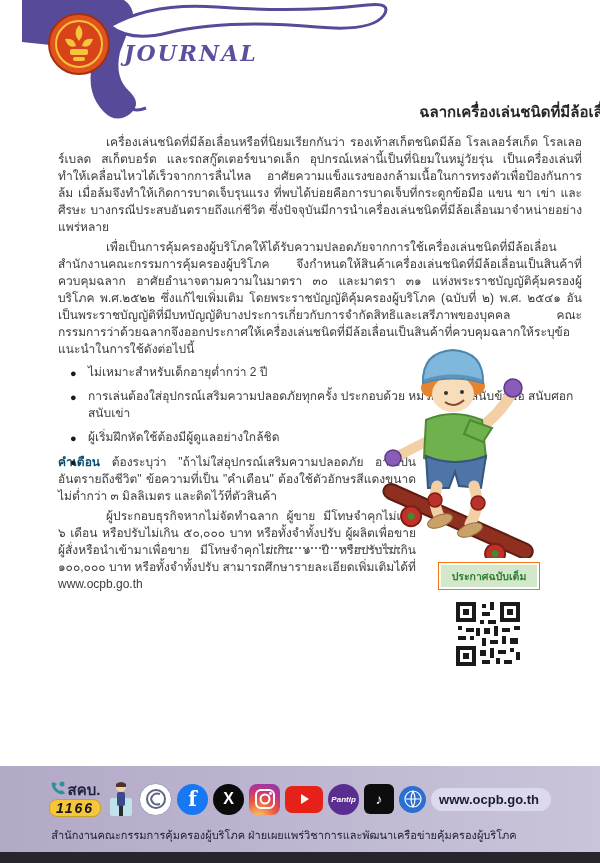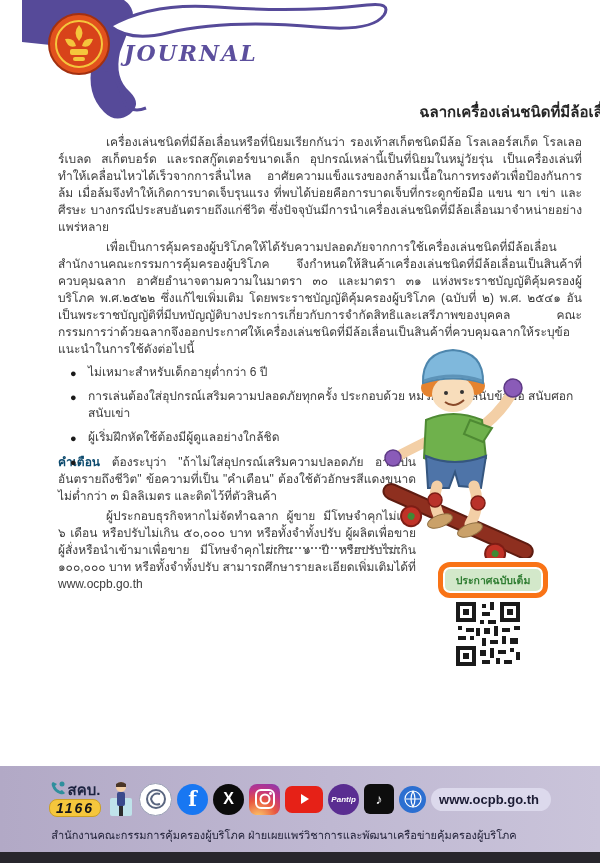--- a/index.html
+++ b/index.html
@@ -39,21 +39,21 @@
   }
   .bullets li.wrap2{max-width:505px;}
   .bold{font-weight:bold; color:#0c4a6e;font-family:Liberation Serif, serif;}
   
   .dotted-divider{
     position:absolute; left:268px; top:547px; width:132px; height:0;
     border-top:2px dotted #6d6d6d;
   }
   .full-btn{
     position:absolute; left:438px; top:562px; width:100px; height:26px;
-    background:#d3e8ca; border:5px solid #f97316; border-radius:12px;
+    background:#d3e8ca; border:1px solid #f97316; border-radius:0;
     display:flex; align-items:center; justify-content:center;
     font-size:10.5px; font-weight:bold; color:#2f7d32; cursor:pointer;
     box-shadow:0 0 0 2px #ffffff inset;
   }
   .qr{position:absolute; left:452px; top:598px;}
   .illustration{position:absolute; left:358px; top:336px;}
   
   .footer{
     position:absolute; left:0; bottom:0; width:600px; height:97px;
     background:linear-gradient(90deg,#b2a9c6 0%, #bfb8d2 55%, #cac4da 100%);
@@ -128,21 +128,21 @@
     <div class="brand">JOURNAL</div>
   </div>
 
   <div class="doc-title">ฉลากเครื่องเล่นชนิดที่มีล้อเลื่อน</div>
 
   <div class="content">
     <p class="para indent">เครื่องเล่นชนิดที่มีล้อเลื่อนหรือที่นิยมเรียกกันว่า รองเท้าสเก็ตชนิดมีล้อ โรลเลอร์สเก็ต โรลเลอร์เบลด สเก็ตบอร์ด และรถสกู๊ตเตอร์ขนาดเล็ก อุปกรณ์เหล่านี้เป็นที่นิยมในหมู่วัยรุ่น เป็นเครื่องเล่นที่ทำให้เคลื่อนไหวได้เร็วจากการลื่นไหล อาศัยความแข็งแรงของกล้ามเนื้อในการทรงตัวเพื่อป้องกันการล้ม เมื่อล้มจึงทำให้เกิดการบาดเจ็บรุนแรง ที่พบได้บ่อยคือการบาดเจ็บที่กระดูกข้อมือ แขน ขา เข่า และศีรษะ บางกรณีประสบอันตรายถึงแก่ชีวิต ซึ่งปัจจุบันมีการนำเครื่องเล่นชนิดที่มีล้อเลื่อนมาจำหน่ายอย่างแพร่หลาย</p>
     <p class="para indent">เพื่อเป็นการคุ้มครองผู้บริโภคให้ได้รับความปลอดภัยจากการใช้เครื่องเล่นชนิดที่มีล้อเลื่อน สำนักงานคณะกรรมการคุ้มครองผู้บริโภค จึงกำหนดให้สินค้าเครื่องเล่นชนิดที่มีล้อเลื่อนเป็นสินค้าที่ควบคุมฉลาก อาศัยอำนาจตามความในมาตรา ๓๐ และมาตรา ๓๑ แห่งพระราชบัญญัติคุ้มครองผู้บริโภค พ.ศ.๒๕๒๒ ซึ่งแก้ไขเพิ่มเติม โดยพระราชบัญญัติคุ้มครองผู้บริโภค (ฉบับที่ ๒) พ.ศ. ๒๕๔๑ อันเป็นพระราชบัญญัติที่มีบทบัญญัติบางประการเกี่ยวกับการจำกัดสิทธิและเสรีภาพของบุคคล คณะกรรมการว่าด้วยฉลากจึงออกประกาศให้เครื่องเล่นชนิดที่มีล้อเลื่อนเป็นสินค้าที่ควบคุมฉลากให้ระบุข้อแนะนำในการใช้ดังต่อไปนี้</p>
 
     <ul class="bullets">
-      <li><span class="dot">●</span><span>ไม่เหมาะสำหรับเด็กอายุต่ำกว่า 6 ปี</span></li>
+      <li><span class="dot">●</span><span>ไม่เหมาะสำหรับเด็กอายุต่ำกว่า 2 ปี</span></li>
       <li class="wrap2"><span class="dot">●</span><span>การเล่นต้องใส่อุปกรณ์เสริมความปลอดภัยทุกครั้ง ประกอบด้วย หมวกนิรภัย สนับข้อมือ สนับศอก สนับเข่า</span></li>
       <li><span class="dot">●</span><span>ผู้เริ่มฝึกหัดใช้ต้องมีผู้ดูแลอย่างใกล้ชิด</span></li>
       <li><span class="dot">●</span></li>
     </ul>
 
     <p class="para narrow"><span class="bold">คำเตือน</span><span> ต้องระบุว่า "ถ้าไม่ใส่อุปกรณ์เสริมความปลอดภัย อาจเป็นอันตรายถึงชีวิต" ข้อความที่เป็น "คำเตือน" ต้องใช้ตัวอักษรสีแดงขนาดไม่ต่ำกว่า ๓ มิลลิเมตร และติดไว้ที่ตัวสินค้า</span></p>
 
     <p class="para indent narrow">ผู้ประกอบธุรกิจหากไม่จัดทำฉลาก ผู้ขาย มีโทษจำคุกไม่เกิน ๖ เดือน หรือปรับไม่เกิน ๕๐,๐๐๐ บาท หรือทั้งจำทั้งปรับ ผู้ผลิตเพื่อขาย ผู้สั่งหรือนำเข้ามาเพื่อขาย มีโทษจำคุกไม่เกิน ๑ ปี หรือปรับไม่เกิน ๑๐๐,๐๐๐ บาท หรือทั้งจำทั้งปรับ สามารถศึกษารายละเอียดเพิ่มเติมได้ที่ www.ocpb.go.th</p>
   </div>
 

